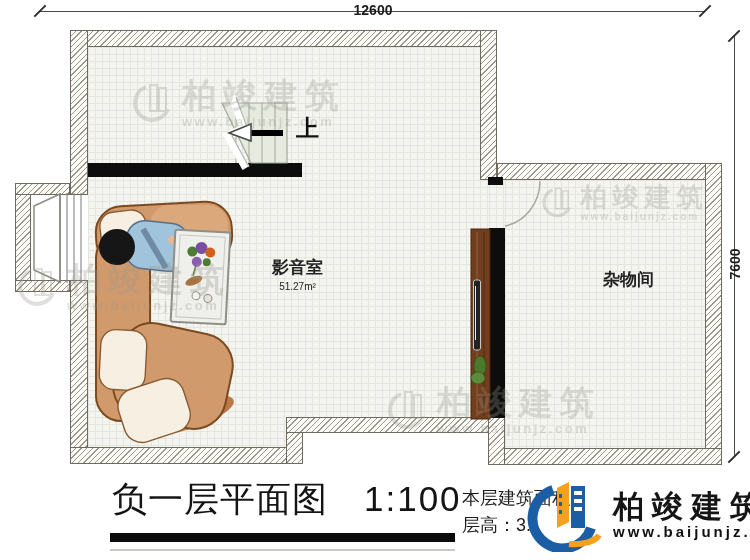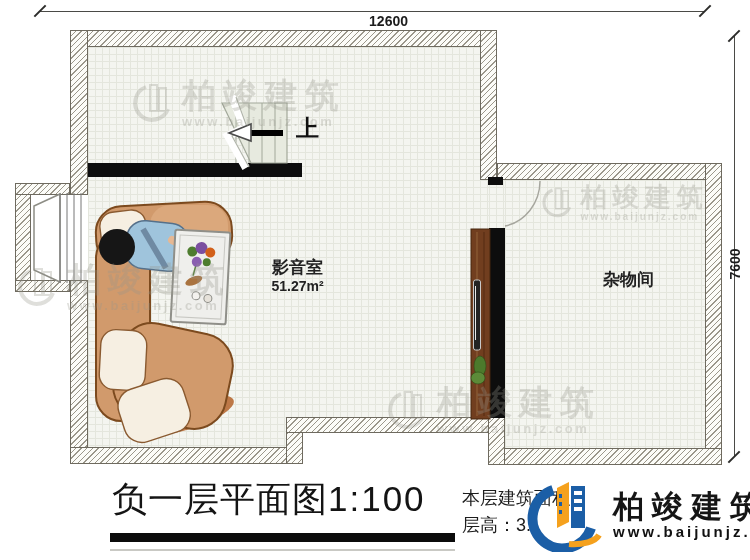--- a/index.html
+++ b/index.html
@@ -18,30 +18,30 @@
   
   #furniture{position:absolute;left:0;top:0;z-index:4;pointer-events:none;}
   
   .wm{position:absolute;z-index:5;display:flex;align-items:center;gap:6px;color:#96968c;
       opacity:.30;transform-origin:top left;white-space:nowrap;}
   .wm-name{font-size:34px;font-weight:700;letter-spacing:7px;line-height:34px;}
   .wm-url{font-size:13px;font-weight:700;letter-spacing:2.5px;margin-top:2px;}
   
   .roomlab{position:absolute;z-index:6;text-align:center;color:#222;}
   .roomlab .nm{font-size:17px;font-weight:700;line-height:20px;}
-  .roomlab .ar{font-size:14px;font-weight:700;line-height:17px;}
+  .roomlab .ar{font-size:10px;font-weight:400;line-height:17px;}
   .uplab{position:absolute;z-index:6;font-size:23px;font-weight:700;color:#111;}
   
   .dimline{position:absolute;z-index:6;background:#4a4a46;}
   .tick{position:absolute;z-index:6;width:16px;height:2px;background:#2c2c2a;transform:rotate(-45deg);}
   .dimtext{position:absolute;z-index:6;font-size:14px;font-weight:700;color:#1c1c1c;text-align:center;}
   
   .title{position:absolute;z-index:7;left:112px;top:476px;font-size:35px;color:#141414;
          letter-spacing:1px;white-space:nowrap;}
-  .title .scale{letter-spacing:2px;}
+  .title .scale{letter-spacing:2px;margin-left:36px;}
   .titlebar{position:absolute;z-index:7;left:110px;top:533px;width:345px;height:9px;background:#0b0b0b;}
   .titlebar2{position:absolute;z-index:7;left:110px;top:549px;width:345px;height:2px;background:#c9c9c4;}
   .info{position:absolute;z-index:7;left:462px;top:485px;font-size:18px;color:#1d1d1d;line-height:27px;white-space:nowrap;}
   .brand{position:absolute;z-index:8;left:519px;top:478px;display:flex;align-items:center;}
   .brand-text{margin-left:2px;}
   .brand-name{font-size:31px;font-weight:900;color:#151515;letter-spacing:8px;line-height:34px;white-space:nowrap;}
   .brand-url{font-size:15px;font-weight:800;color:#111;letter-spacing:3px;line-height:16px;white-space:nowrap;}
 </style>
 </head>
 <body>
@@ -198,21 +198,21 @@
     <div class="ar">51.27m²</div>
   </div>
   <div class="roomlab" style="left:576px;top:270px;width:105px;">
     <div class="nm">杂物间</div>
   </div>
   <div class="uplab" style="left:296px;top:113px;">上</div>
 
   <div class="dimline" style="left:40px;top:11px;width:665px;height:1px;"></div>
   <div class="tick" style="left:32px;top:10px;"></div>
   <div class="tick" style="left:697px;top:10px;"></div>
-  <div class="dimtext" style="left:338px;top:13px;width:70px;text-align:right;">12600</div>
+  <div class="dimtext" style="left:338px;top:2px;width:70px;">12600</div>
   <div class="dimline" style="left:734px;top:36px;width:1px;height:421px;"></div>
   <div class="tick" style="left:726px;top:35px;"></div>
   <div class="tick" style="left:726px;top:456px;"></div>
   <div class="dimtext" style="left:706px;top:255px;width:60px;height:18px;transform:rotate(-90deg);">7600</div>
 
   <div class="title">
     <span>负一层平面图</span><span class="scale">1:100</span>
   </div>
   <div class="titlebar"></div>
   <div class="titlebar2"></div>

